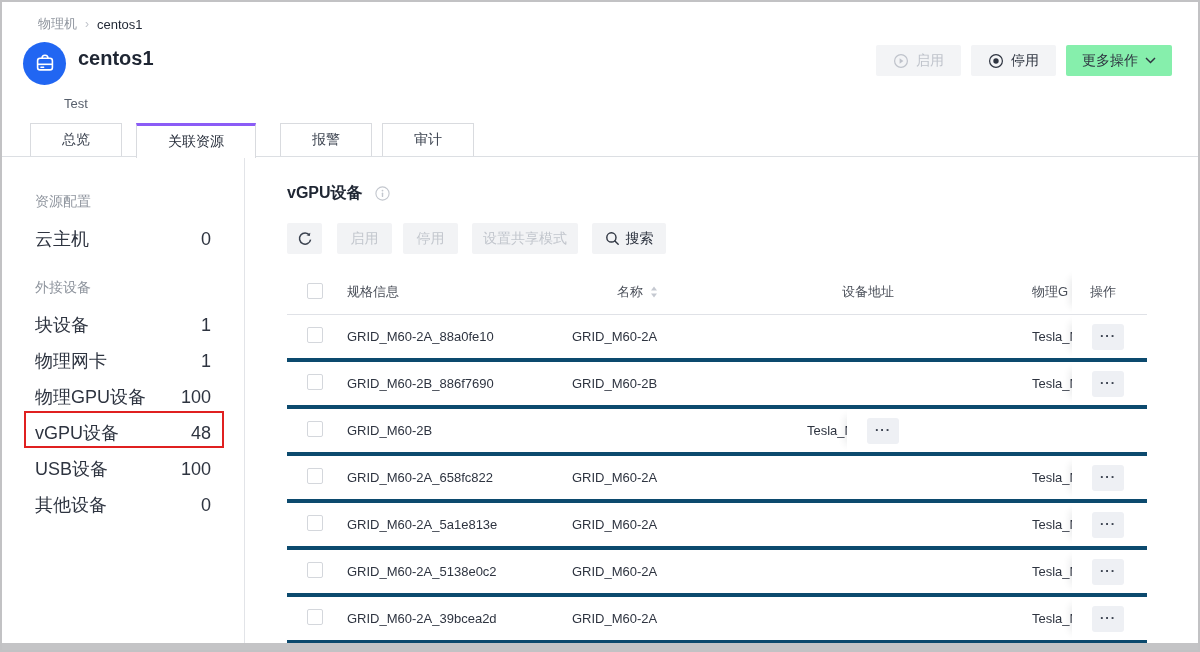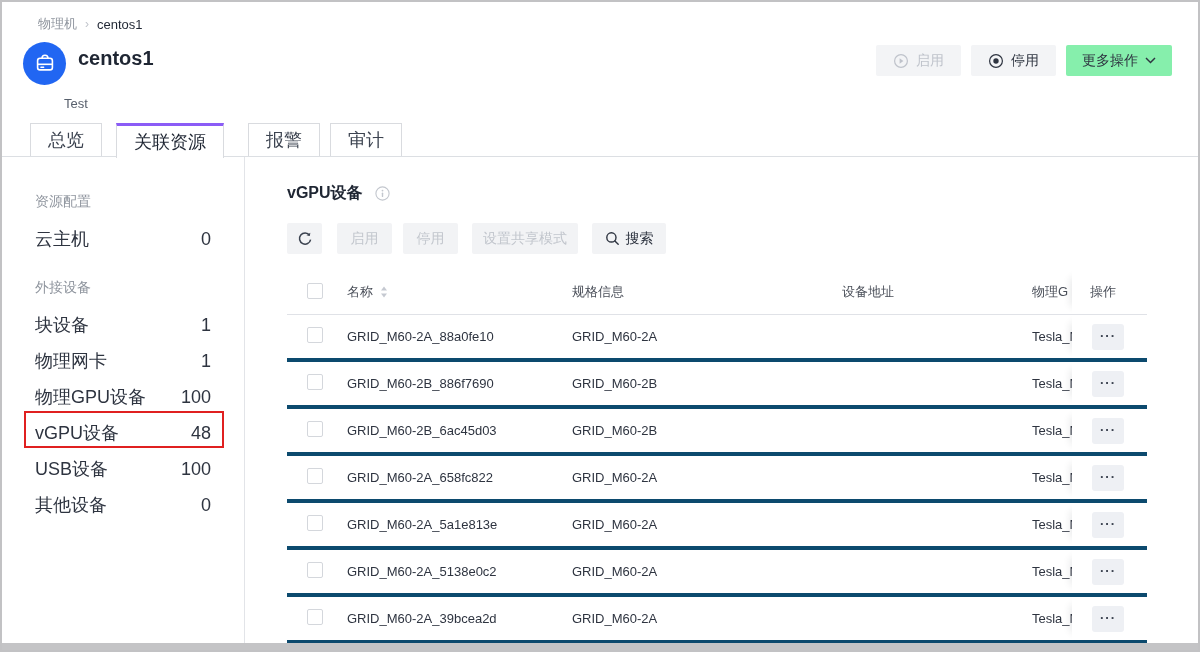--- a/index.html
+++ b/index.html
@@ -25,21 +25,21 @@
   .hbtn {
     height:31px; border:none; border-radius:2px; background:#f3f4f6;
     font-size:14px; color:#2e3440; display:inline-flex; align-items:center; gap:7px;
     padding:0 17px; cursor:pointer; font-family:inherit;
   }
   .hbtn.disabled { color:#bfc3cb; cursor:default; }
   .hbtn.more { background:#86efac; padding:0 16px; }
   
   .tabs { position:absolute; left:28px; top:121px; display:flex; }
   .tab {
-    height:34px; padding:0 17px; display:flex; align-items:center; font-size:18px;
+    height:34px; padding:0 31px; display:flex; align-items:center; font-size:14px;
     border:1px solid #d9dbdf; background:#fff; color:#3c4350; cursor:pointer; margin-right:14px;
   }
   .tab.active {
     position:relative; z-index:2; height:35px; border-top:3px solid #8b5cf6;
     border-bottom:none; color:#1f2633; margin-right:24px;
   }
   .tab:nth-child(3){ margin-right:10px; }
   .tabbar-line { position:absolute; left:0; right:0; top:154px; height:1px; background:#dcdfe3; }
   
   .sidebar { position:absolute; left:0; top:155px; bottom:7px; width:243px; border-right:1px solid #e2e4e8; background:#fff; }
@@ -217,30 +217,30 @@
           <line x1="9.9" y1="9.9" x2="13.2" y2="13.2" stroke="#2e3440" stroke-width="1.4" stroke-linecap="round"></line>
         </svg>
       </span>
       <span>搜索</span>
     </button>
   </div>
 
   <div class="table">
     <div class="thead">
       <div class="cell c-check"><span class="checkbox"></span></div>
+      <div class="cell c-spec">规格信息</div>
       <div class="cell c-name">
         <span>名称</span>
         <span class="sort-icon">
           <svg width="8" height="12" viewBox="0 0 8 12">
             <path d="M4 0.5 L7 4.5 L1 4.5 Z" fill="#c5c9d1"></path>
             <path d="M4 11.5 L1 7.5 L7 7.5 Z" fill="#c5c9d1"></path>
           </svg>
         </span>
       </div>
-      <div class="cell c-spec">规格信息</div>
       <div class="cell c-addr">设备地址</div>
       <div class="cell c-gpu">物理G</div>
       <div class="cell c-action">操作</div>
     </div>
 
     <div>
 
     <div class="trow">
           <div class="cell c-check"><span class="checkbox"></span></div>
           <div class="cell c-name">
@@ -260,23 +260,20 @@
           </div>
           <div class="cell c-spec">GRID_M60-2B</div>
           <div class="cell c-addr"></div>
           <div class="cell c-gpu">Tesla_M</div>
           <div class="cell c-action">
             <button class="dots">···</button>
           </div>
         </div>
         <div class="trow">
           <div class="cell c-check"><span class="checkbox"></span></div>
-          <div class="cell c-name">
-            <span class="name-text">GRID_M60-2B_6ac45d03</span>
-          </div>
           <div class="cell c-spec">GRID_M60-2B</div>
           <div class="cell c-addr"></div>
           <div class="cell c-gpu">Tesla_M</div>
           <div class="cell c-action">
             <button class="dots">···</button>
           </div>
         </div>
         <div class="trow">
           <div class="cell c-check"><span class="checkbox"></span></div>
           <div class="cell c-name">

